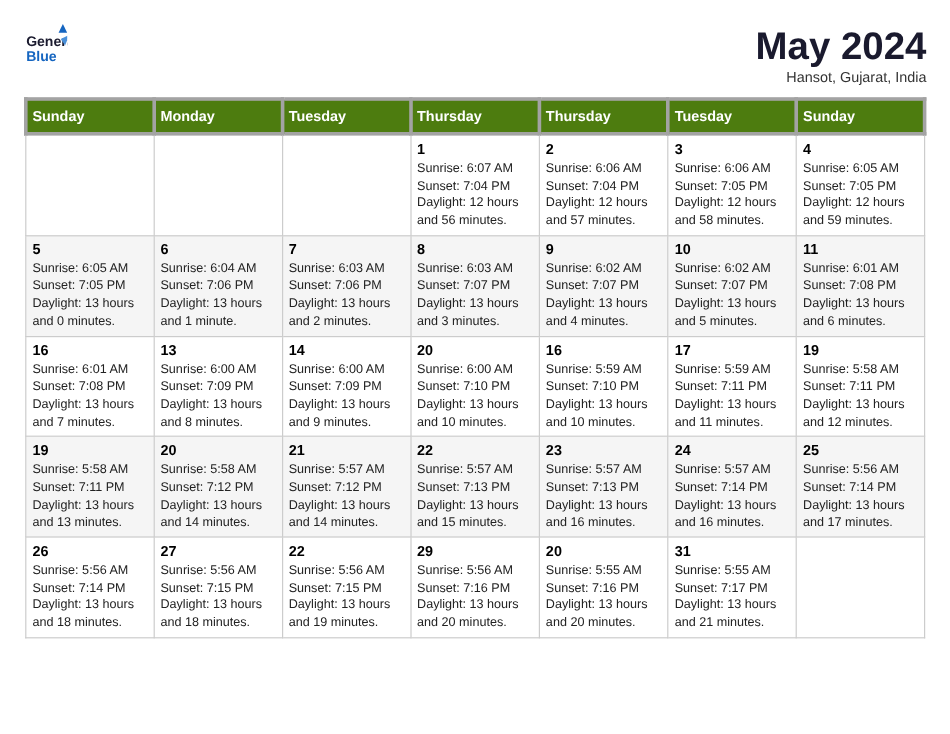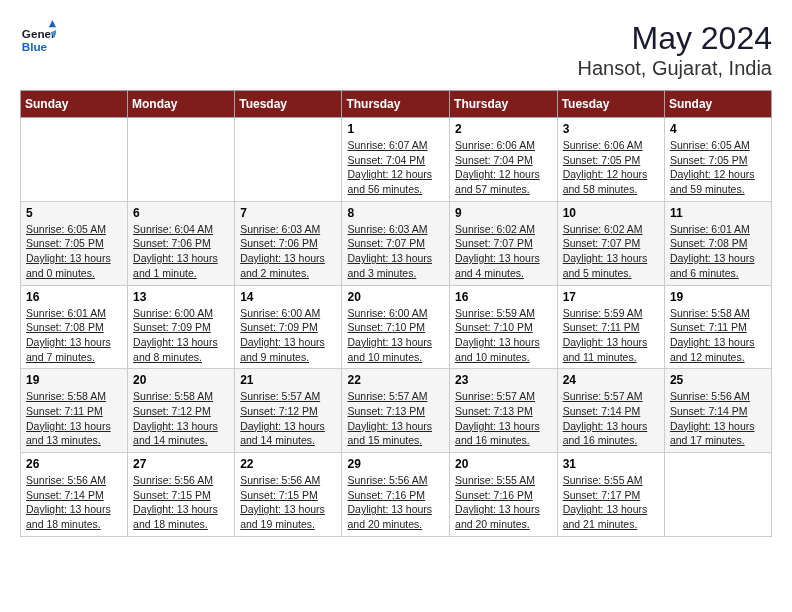--- a/index.html
+++ b/index.html
@@ -23,40 +23,40 @@
     }
     .logo-icon {
       width: 36px;
       height: 36px;
     }
     .title-block {
       text-align: right;
     }
     .month-title {
       font-size: 32px;
-      font-weight: normal;
+      font-weight: bold;
       color: #1a1a2e;
     }
     .location {
-      font-size: 20px;
+      font-size: 12px;
       color: #333;
     }
     table {
       width: 100%;
       border-collapse: collapse;
       font-size: 11px;
     }
     thead tr th {
-      background: #7f1d1d;
+      background: #4d7c0f;
       color: #fff;
       padding: 6px 4px;
       text-align: left;
       font-size: 12px;
       font-weight: bold;
-      border: 1px solid #a3a3a3;
+      border: 3px solid #a3a3a3;
     }
     tbody tr td {
       border: 1px solid #ccc;
       vertical-align: top;
       padding: 4px 5px;
       min-height: 80px;
       width: 110px;
     }
     tbody tr:nth-child(even) {
       background: #f5f5f5;
@@ -67,21 +67,20 @@
     .day-number {
       font-weight: bold;
       font-size: 12px;
       display: block;
       margin-bottom: 2px;
     }
     .day-info {
       font-size: 10.5px;
       color: #222;
       line-height: 1.4;
-      text-decoration: underline;
     }
     .empty-cell {
       background: #fff;
     }
   </style>
 </head>
 <body>
 
 <div class="header">
   <div class="logo">

